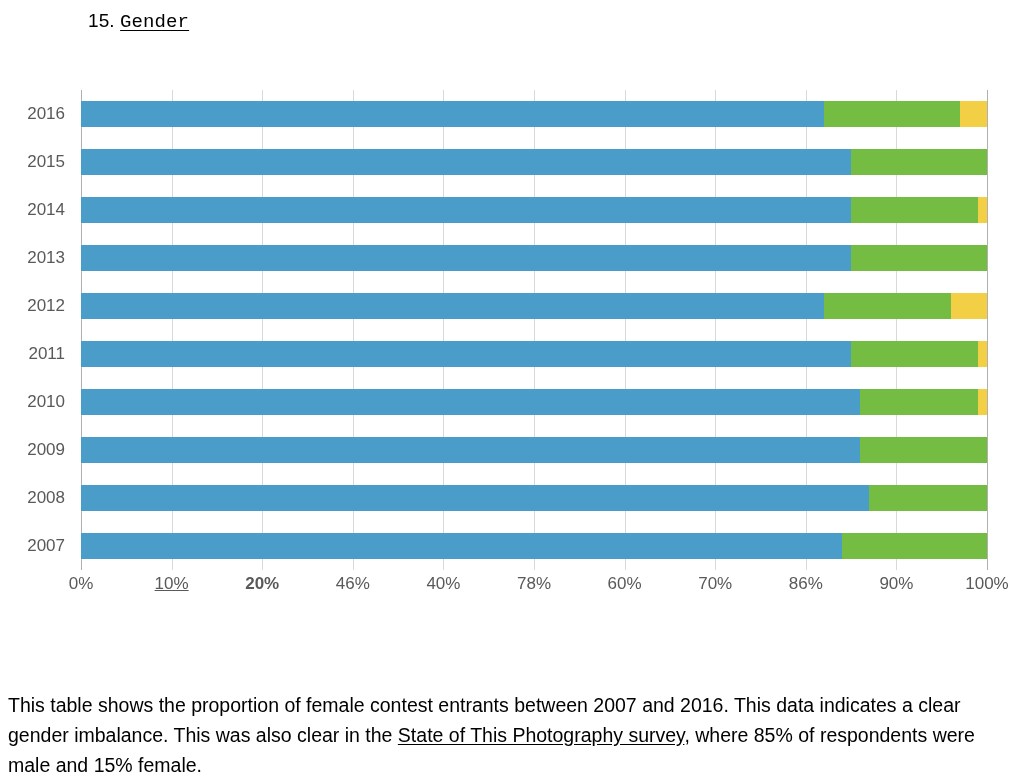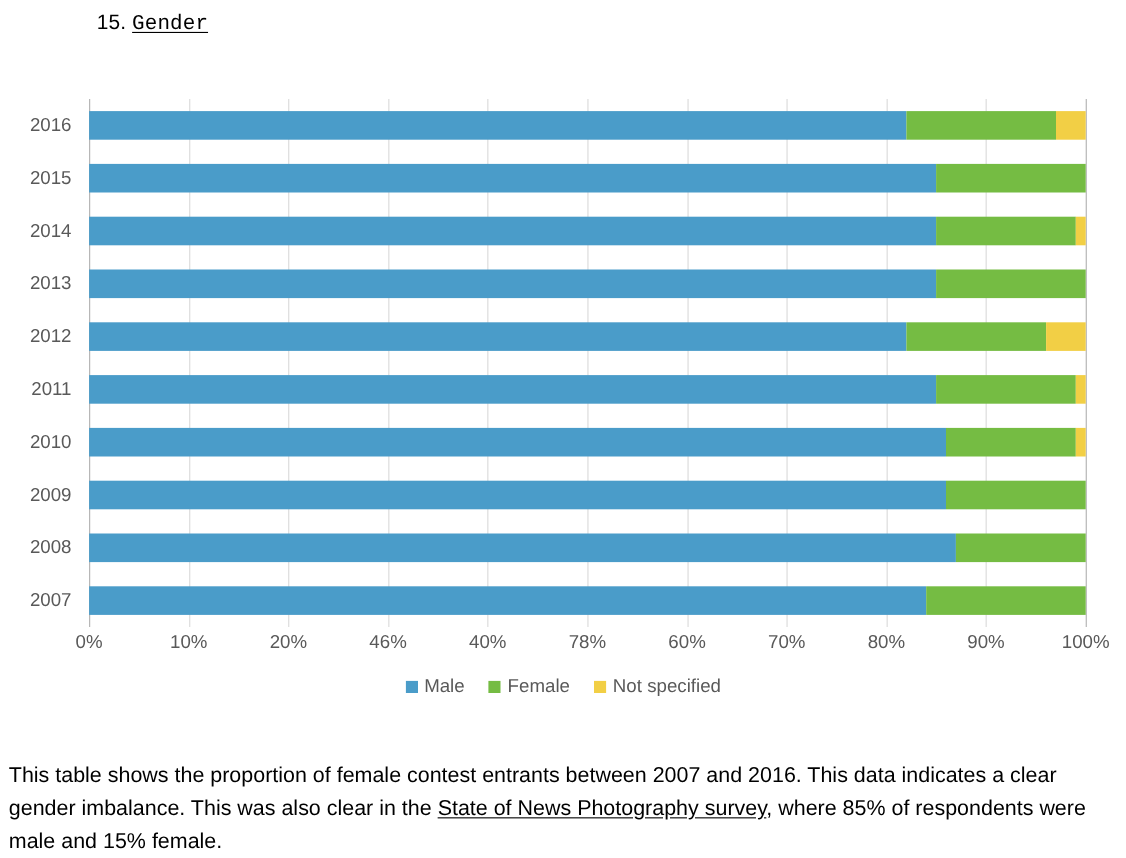--- a/index.html
+++ b/index.html
@@ -222,45 +222,31 @@
           </div>
           <div class="bar-row" style="top: 443px;">
             <div class="seg seg-male" style="width: 84%; background: rgb(74, 156, 201);"></div>
             <div class="seg seg-female" style="width: 16%; background: rgb(117, 188, 67);"></div>
           </div>
         </div>
     </div>
 
     <div class="xlabels">
         <div class="xlabel" style="left: 0%;">0%</div>
-        <div class="xlabel" style="left: 10%;">10%</div>
-        <div class="xlabel" style="left: 20%;">20%</div>
+        <div class="xlabel" style="left: 10%; text-decoration: underline;">10%</div>
+        <div class="xlabel" style="left: 20%; font-weight: bold;">20%</div>
         <div class="xlabel" style="left: 30%;">46%</div>
         <div class="xlabel" style="left: 40%;">40%</div>
         <div class="xlabel" style="left: 50%;">78%</div>
         <div class="xlabel" style="left: 60%;">60%</div>
         <div class="xlabel" style="left: 70%;">70%</div>
-        <div class="xlabel" style="left: 80%;">80%</div>
+        <div class="xlabel" style="left: 80%;">86%</div>
         <div class="xlabel" style="left: 90%; text-align: right;">90%</div>
         <div class="xlabel" style="left: 100%; text-align: right;">100%</div>
       </div>
 
-    <div class="legend">
-        <div class="legend-item">
-          <span class="legend-swatch" style="background: rgb(74, 156, 201);"></span>
-          <span>Male</span>
-        </div>
-        <div class="legend-item">
-          <span class="legend-swatch" style="background: rgb(117, 188, 67);"></span>
-          <span>Female</span>
-        </div>
-        <div class="legend-item">
-          <span class="legend-swatch" style="background: rgb(242, 207, 69);"></span>
-          <span>Not specified</span>
-        </div>
-      </div>
   </div>
 
   <div class="caption">
-    <span>This table shows the proportion of female contest entrants between 2007 and 2016. This data indicates a clear gender imbalance. This was also clear in the </span><span class="underlined">State of News Photography survey</span><span>, where 85% of respondents were male and 15% female.</span>
+    <span>This table shows the proportion of female contest entrants between 2007 and 2016. This data indicates a clear gender imbalance. This was also clear in the </span><span class="underlined">State of This Photography survey</span><span>, where 85% of respondents were male and 15% female.</span>
   </div>
 
 </div>
 
 </body></html>

